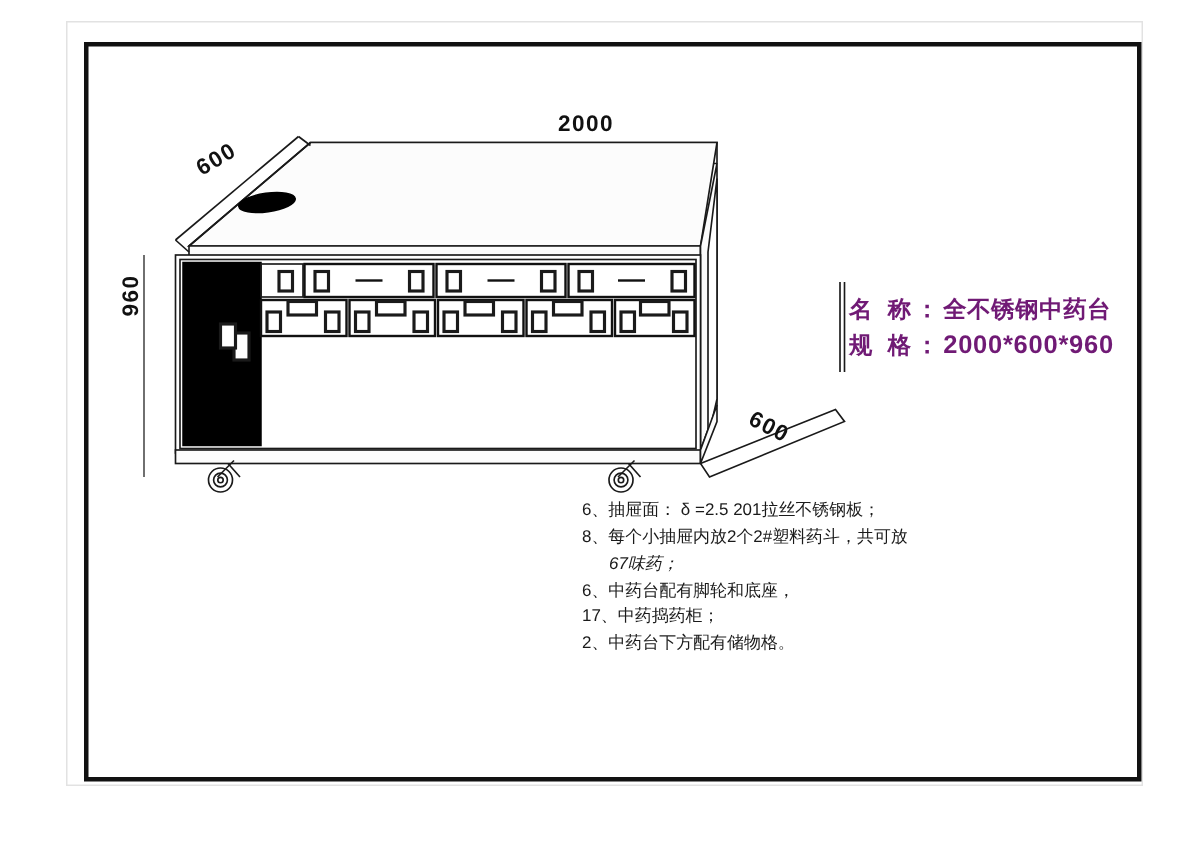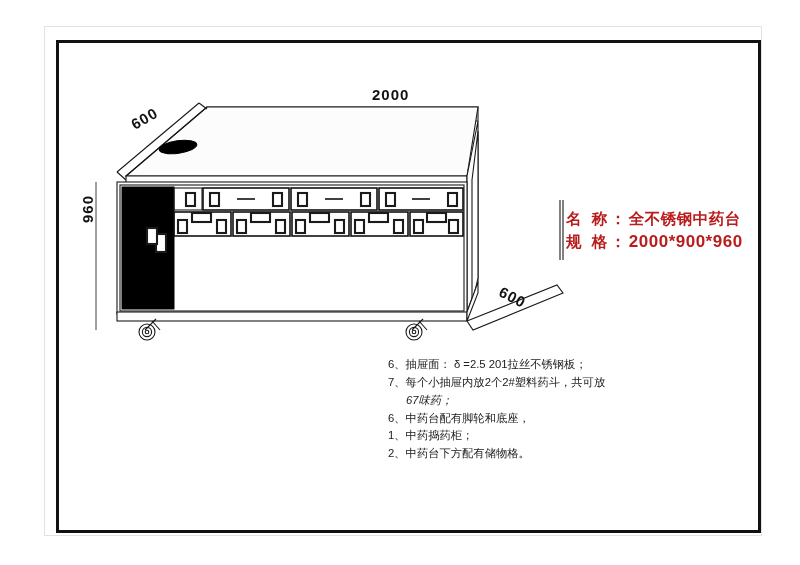--- a/index.html
+++ b/index.html
@@ -3,52 +3,52 @@
 <meta charset="utf-8">
 <title>Technical Drawing</title>
 <style>
   html,body{margin:0;padding:0;}
   body{
     width:800px;height:565px;
     background:#ffffff;
     font-family:"Liberation Sans","DejaVu Sans",sans-serif;
     overflow:hidden;
   }
-  #page{position:relative;width:800px;height:461px;background:#ffffff;margin-top:12px;}
+  #page{position:relative;width:800px;height:461px;background:#ffffff;}
 
   
   .outer-frame{
     position:absolute;left:44px;top:14px;width:716px;height:508px;
     border:1px solid #e2e2e2;background:#ffffff;
   }
   .inner-frame{
     position:absolute;left:56px;top:28px;width:699px;height:487px;
     border:3px solid #111111;background:#ffffff;
   }
 
   
   .draw{position:absolute;left:0;top:0;width:800px;height:565px;}
 
   
   .spec-block{
     position:absolute;left:566px;top:196px;
-    font-size:15.5px;line-height:1.45;color:#b91c1c;letter-spacing:.5px;
+    font-size:15.5px;line-height:1.45;color:#701a75;letter-spacing:.5px;
     white-space:nowrap;font-weight:700;
   }
   .spec-block .row{display:block;}
   .spec-label{letter-spacing:3px;font-weight:600;}
   .spec-val{font-weight:700;}
   .spec-val.mono{font-size:17px;letter-spacing:.5px;}
 
   .notes{
     position:absolute;font-size:11.3px;line-height:1.58;color:#1a1a1a;
     white-space:nowrap;
   }
   .notes-left{left:76px;top:336px;}
-  .notes-right{left:388px;top:344px;}
+  .notes-right{left:388px;top:332px;}
   .notes .n{display:block;}
   .notes .n.indent{padding-left:18px;font-style:italic;}
 
   
   .dim{position:absolute;font-size:15px;color:#111;font-weight:600;letter-spacing:1px;}
   .dim-2000{left:372px;top:74px;}
   .dim-600-top{left:128px;top:106px;transform:rotate(-30deg);transform-origin:left top;}
   .dim-960{left:79px;top:211px;transform:rotate(-90deg);transform-origin:left top;}
   .dim-600-bot{left:504px;top:271px;transform:rotate(27deg);transform-origin:left top;}
 </style>
@@ -210,27 +210,27 @@
   <div class="dim dim-2000">2000</div>
   <div class="dim dim-600-top">600</div>
   <div class="dim dim-960">960</div>
   <div class="dim dim-600-bot">600</div>
 
   <div class="spec-block">
     <span class="row">
       <span class="spec-label">名 称：</span><span class="spec-val">全不锈钢中药台</span>
     </span>
     <span class="row">
-      <span class="spec-label">规 格：</span><span class="spec-val mono">2000*900*960</span>
+      <span class="spec-label">规 格：</span><span class="spec-val mono">2000*600*960</span>
     </span>
   </div>
 
 
   <div class="notes notes-right">
     <span class="n">6、抽屉面： δ =2.5  201拉丝不锈钢板；</span>
-    <span class="n">7、每个小抽屉内放2个2#塑料药斗，共可放</span>
+    <span class="n">8、每个小抽屉内放2个2#塑料药斗，共可放</span>
     <span class="n indent">67味药；</span>
     <span class="n">6、中药台配有脚轮和底座，</span>
-    <span class="n">1、中药捣药柜；</span>
+    <span class="n">17、中药捣药柜；</span>
     <span class="n">2、中药台下方配有储物格。</span>
   </div>
 
 </div>
 
 </body></html>

